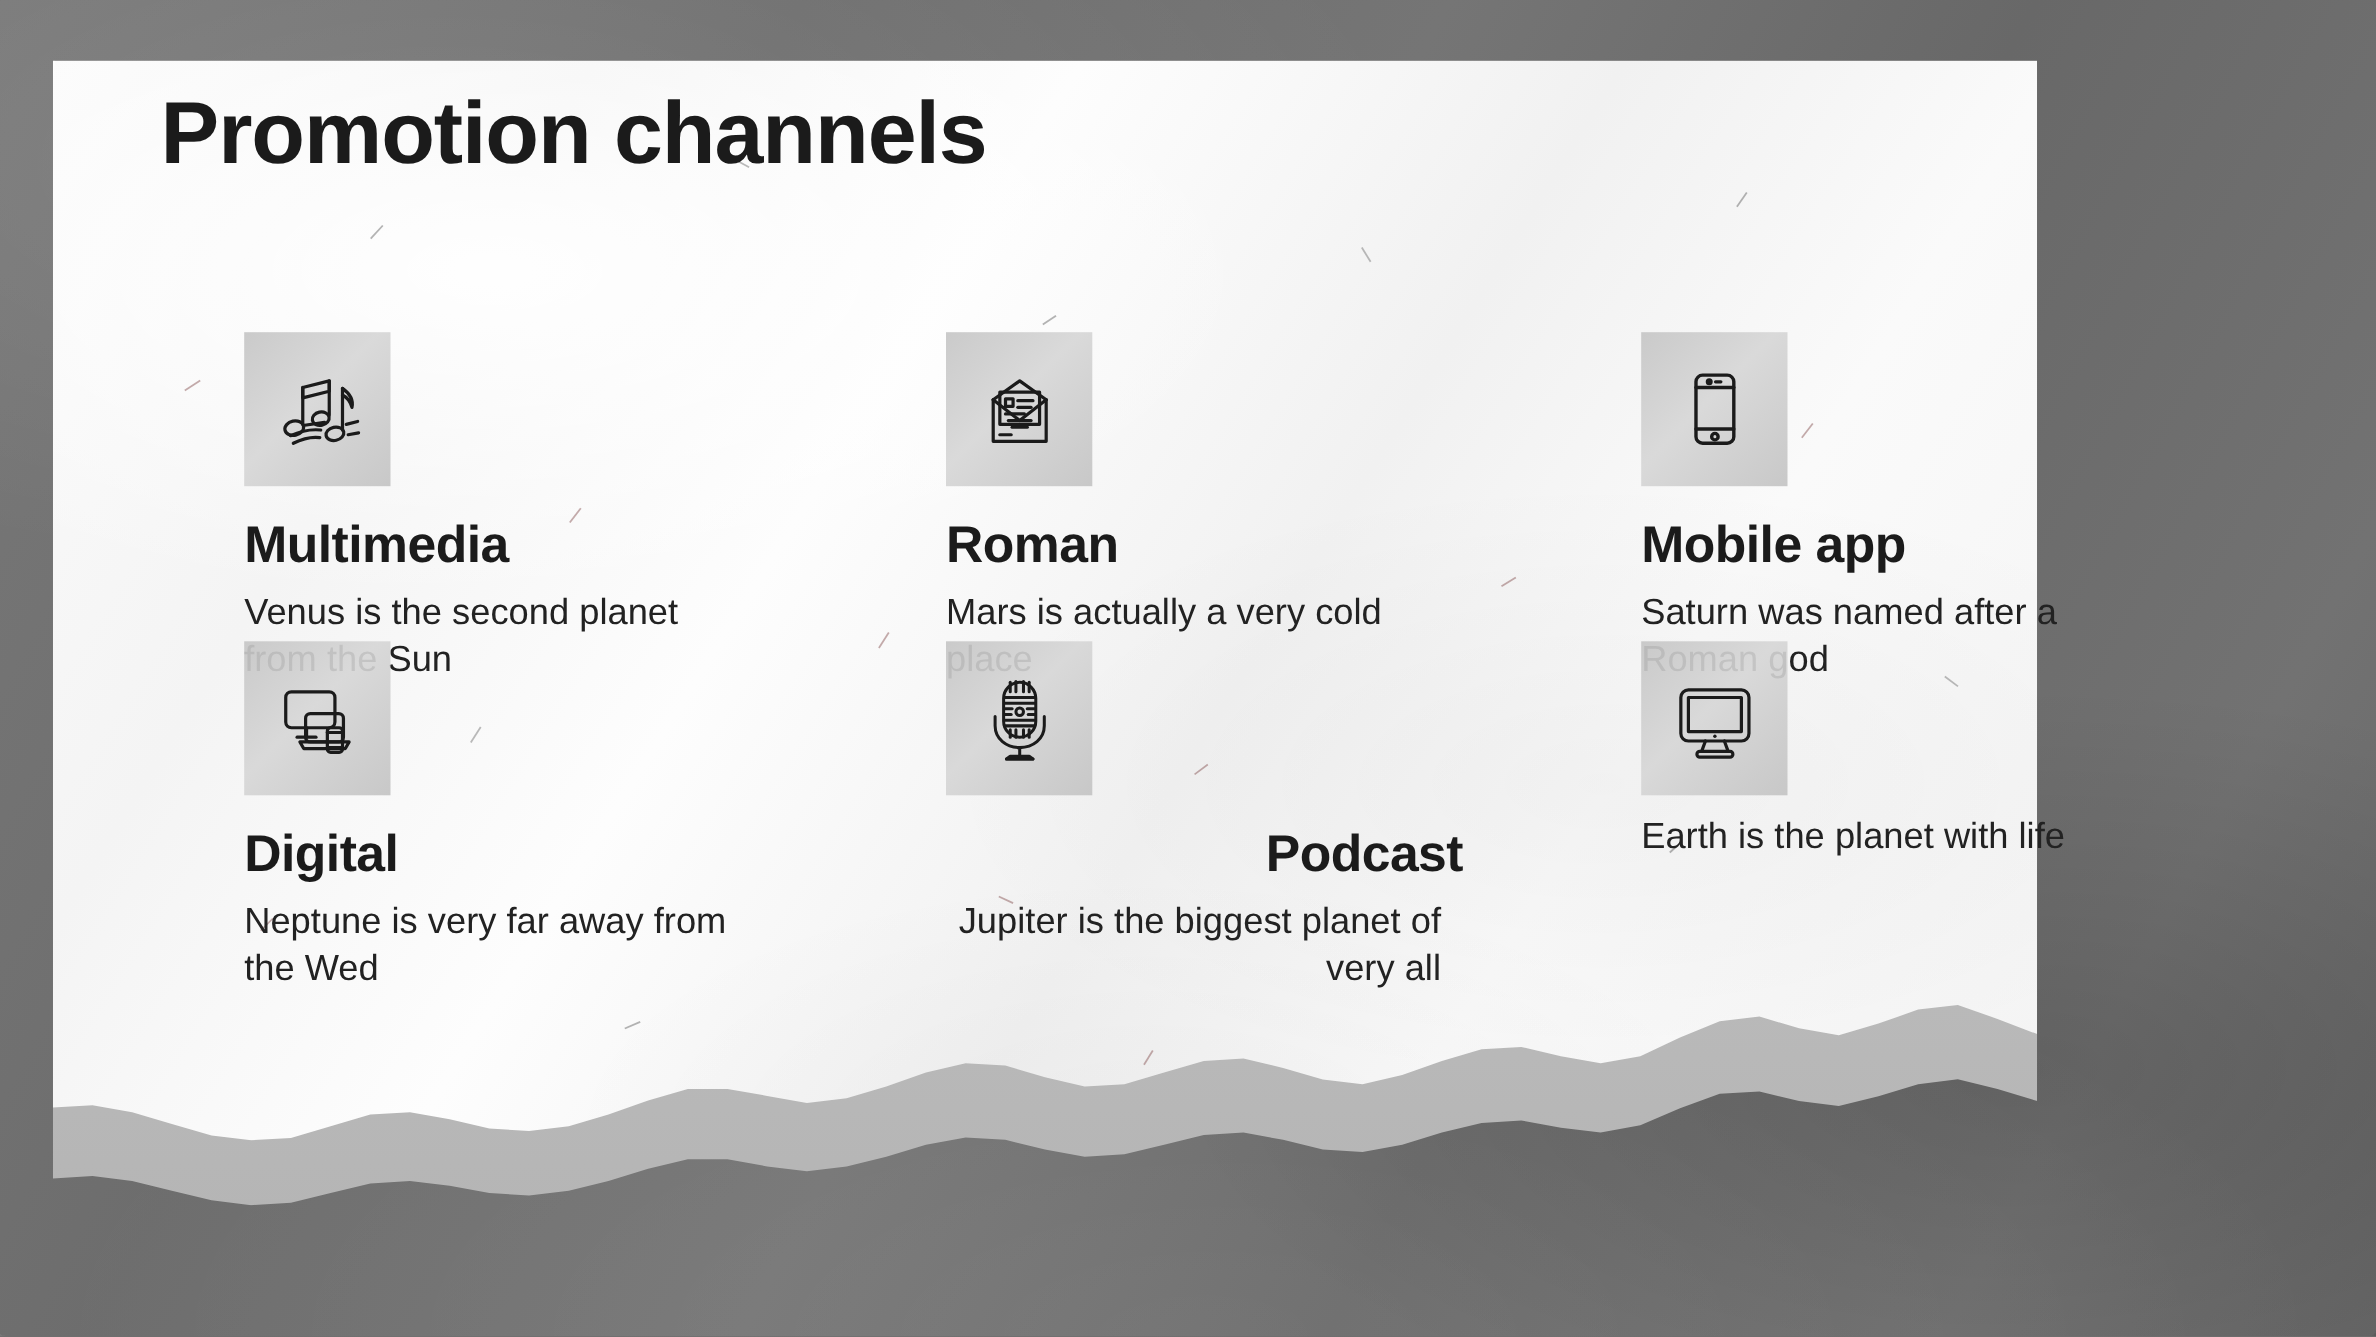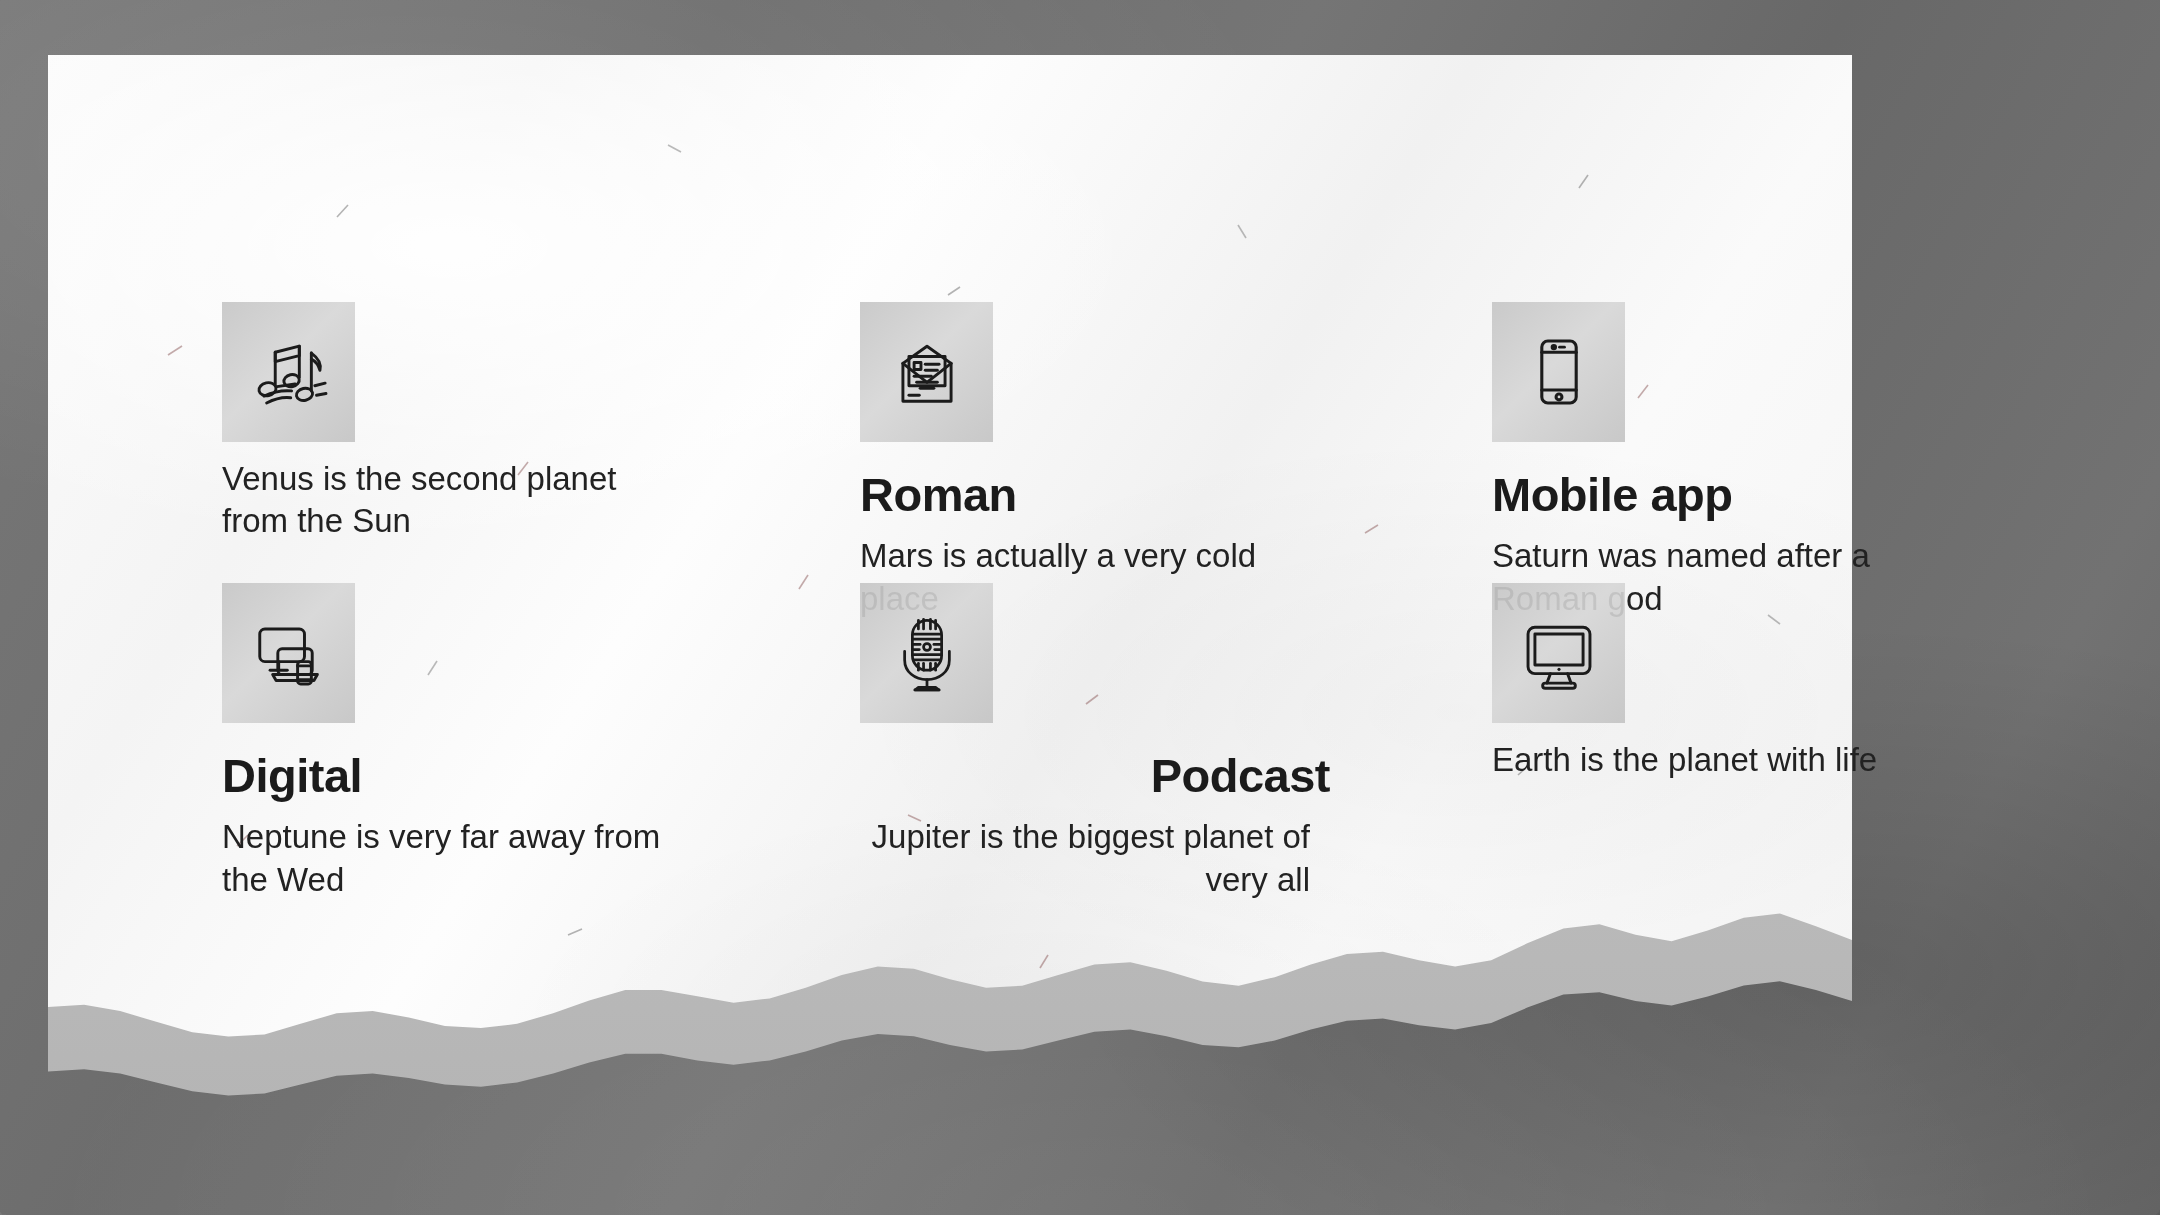--- a/index.html
+++ b/index.html
@@ -224,39 +224,41 @@
         <path d="M380 620 l9 -14" stroke="#777"></path>
         <path d="M860 760 l13 6" stroke="#8b5a5a"></path>
         <path d="M1540 120 l-9 13" stroke="#6a6a6a"></path>
       </g>
     </svg>
   </div>
 </div>
 
 <div id="content">
 
+  <h1 id="page-title">Promotion channels</h1>
 
   <div class="channel-card" style="left:222px; top:302px;">
     <div class="icon-tile">
       <svg width="86" height="86" viewBox="0 0 100 100" fill="none" stroke="#1b1b1b" stroke-width="3.4" stroke-linecap="round" stroke-linejoin="round" aria-hidden="true">
         <path d="M34 27 L34 66"></path>
         <path d="M62 20 L62 56"></path>
         <path d="M34 27 L62 20 L62 31 L34 38 Z"></path>
         <ellipse cx="25" cy="70" rx="10" ry="7.5" transform="rotate(-12 25 70)"></ellipse>
         <ellipse cx="53" cy="60" rx="9" ry="7" transform="rotate(-12 53 60)"></ellipse>
         <path d="M76 28 L76 72"></path>
         <path d="M76 28 C83 33, 88 39, 86 48 C84 41, 80 37, 76 35"></path>
         <ellipse cx="68" cy="76" rx="9.5" ry="7" transform="rotate(-12 68 76)"></ellipse>
         <path d="M21 78 C32 73, 43 71, 53 72"></path>
         <path d="M36 67 L57 64"></path>
         <path d="M80 66 L92 63"></path>
         <path d="M82 77 L93 75"></path>
         <path d="M24 86 C34 81, 44 79, 52 80"></path>
       </svg>
     </div>
+    <div class="channel-heading">Multimedia</div>
     <div class="channel-desc">Venus is the second planet from the Sun</div>
   </div>
 
   <div class="channel-card" style="left:860px; top:302px;">
     <div class="icon-tile">
       <svg width="86" height="86" viewBox="0 0 100 100" fill="none" stroke="#1b1b1b" stroke-width="3.4" stroke-linecap="round" stroke-linejoin="round" aria-hidden="true">
         <path d="M22 40 L50 20 L78 40"></path>
         <rect x="29" y="32" width="42" height="34"></rect>
         <rect x="35" y="39" width="8" height="8"></rect>
         <path d="M48 41 L64 41"></path>

